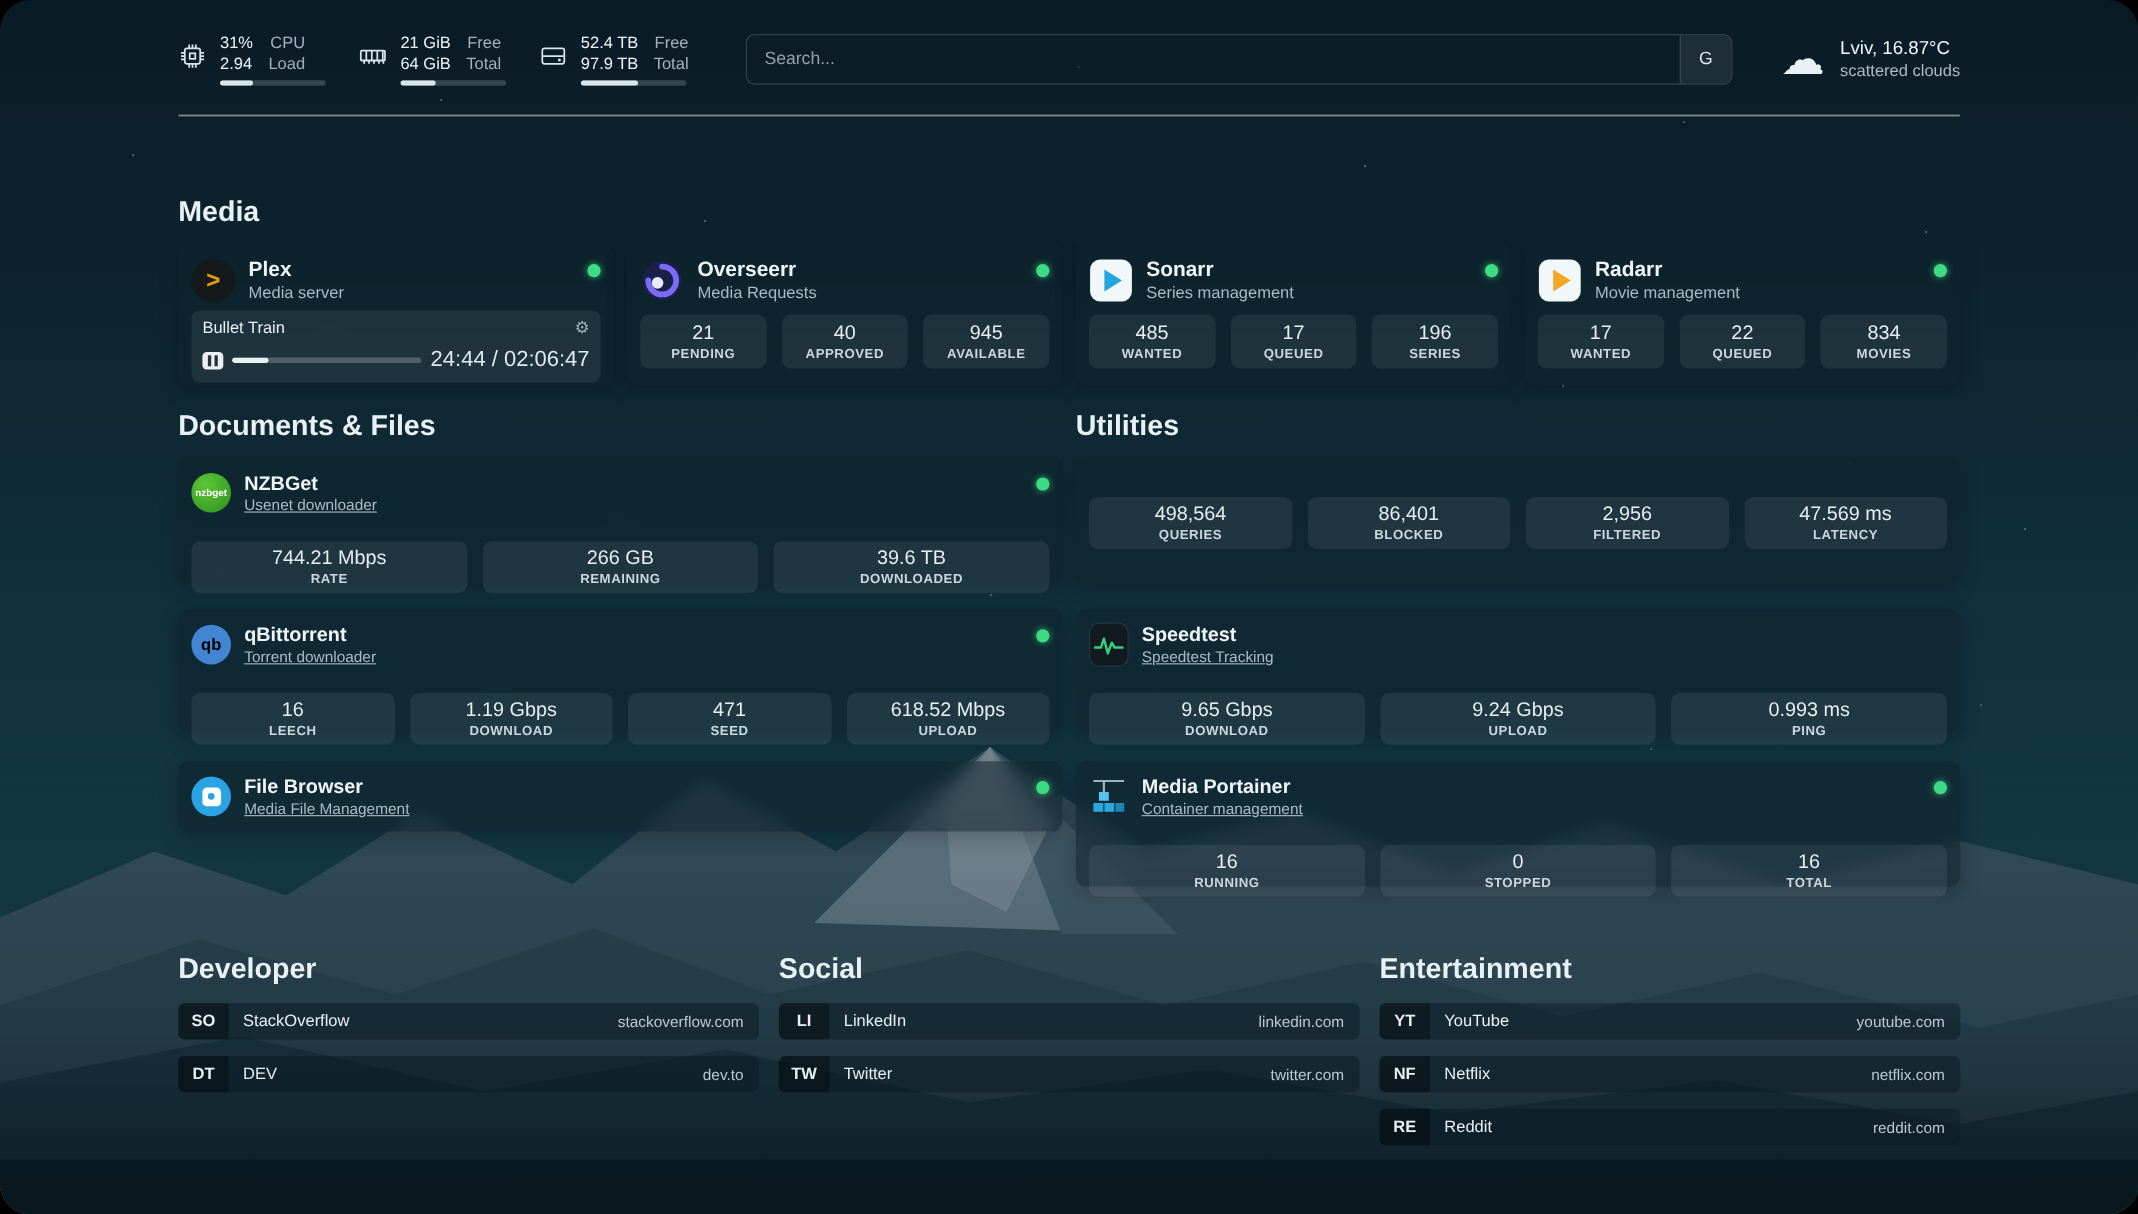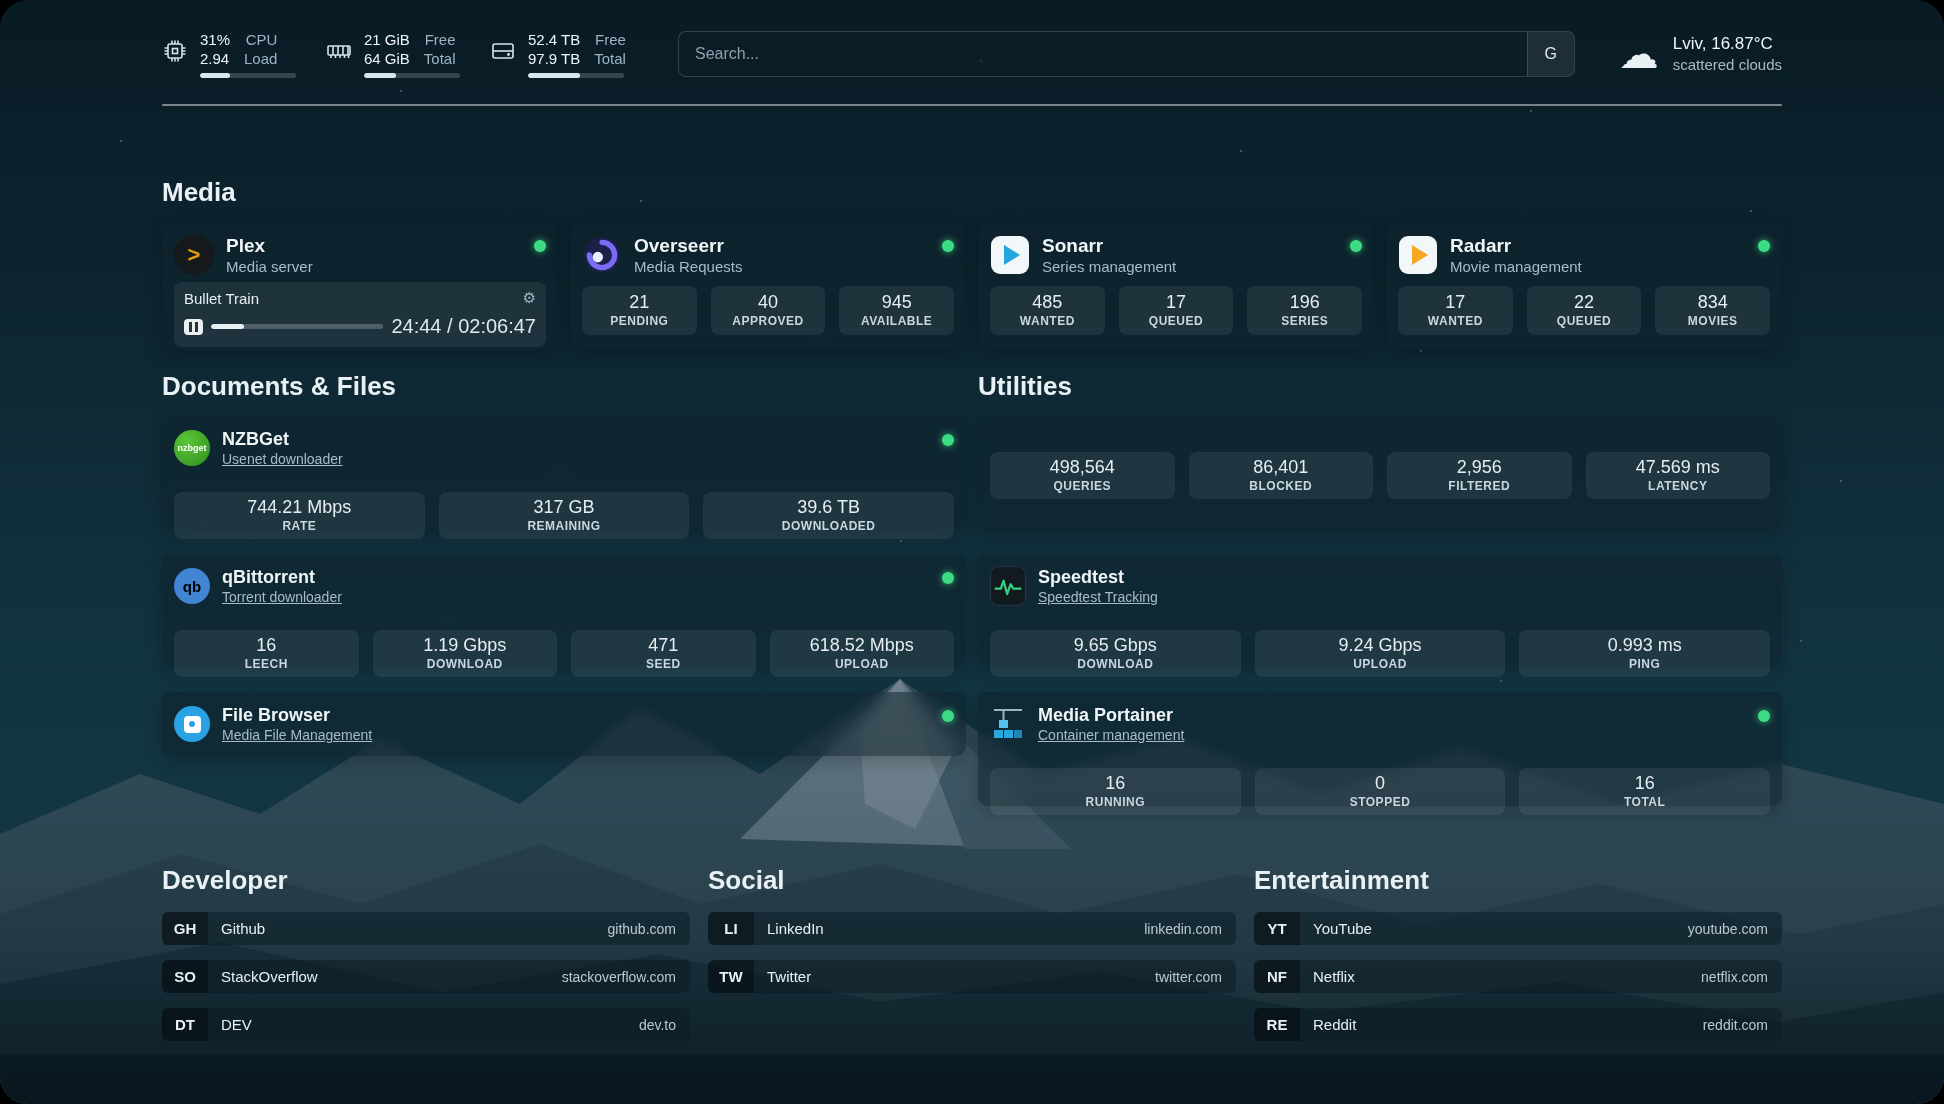--- a/index.html
+++ b/index.html
@@ -376,21 +376,21 @@
               <div class="app-desc">Usenet downloader</div>
             </div>
             <span class="dot"></span>
           </div>
           <div class="stats cols-3">
             <div class="stat">
               <div class="stat-value">744.21 Mbps</div>
               <div class="stat-label">RATE</div>
             </div>
             <div class="stat">
-              <div class="stat-value">317 GB</div>
+              <div class="stat-value">266 GB</div>
               <div class="stat-label">REMAINING</div>
             </div>
             <div class="stat">
               <div class="stat-value">39.6 TB</div>
               <div class="stat-label">DOWNLOADED</div>
             </div>
           </div>
         </div>
 
         <div class="card h110">
@@ -528,25 +528,20 @@
           </div>
         </div>
       </div>
     </div>
 
     <div class="bookmarks">
 
       <div class="bm-col">
         <div class="section-title">Developer</div>
         <a class="bm-row">
-          <span class="bm-abbr">GH</span>
-          <span class="bm-name">Github</span>
-          <span class="bm-url">github.com</span>
-        </a>
-        <a class="bm-row">
           <span class="bm-abbr">SO</span>
           <span class="bm-name">StackOverflow</span>
           <span class="bm-url">stackoverflow.com</span>
         </a>
         <a class="bm-row">
           <span class="bm-abbr">DT</span>
           <span class="bm-name">DEV</span>
           <span class="bm-url">dev.to</span>
         </a>
       </div>

